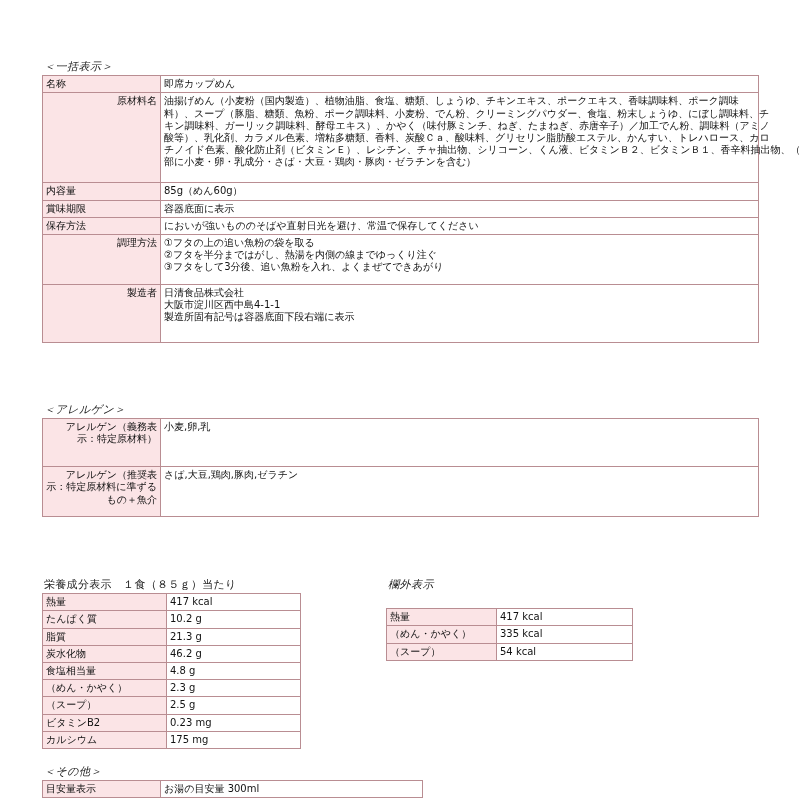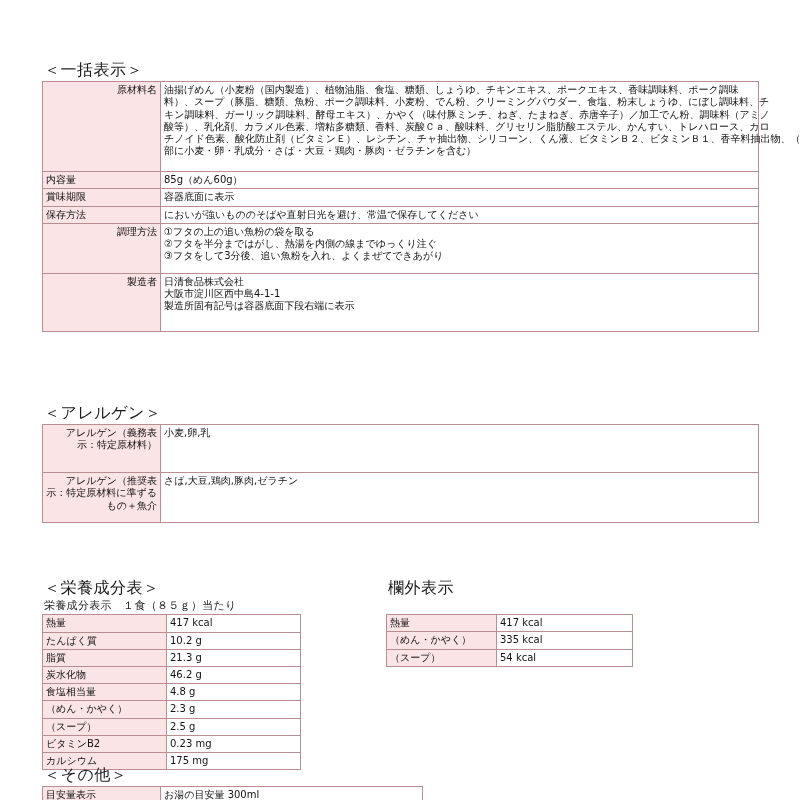--- a/index.html
+++ b/index.html
@@ -30,24 +30,25 @@
   }
   .doc-code {
     font-size: 13px;
     letter-spacing: 0.5px;
     margin-top: 5px;
     line-height: 1.3;
   }
 
   
   .sec-heading {
-    font-size: 16px;
+    font-size: 11px;
     margin: 0 0 2px 2px;
     letter-spacing: 0.5px;
     line-height: 1.2;
+    font-style: italic;
   }
 
   
   table.grid {
     border-collapse: collapse;
     table-layout: fixed;
     font-size: 10px;
     line-height: 1.22;
   }
   table.grid td {
@@ -99,20 +100,24 @@
 
 
   <div class="blk" id="ikkatsu-wrap">
     <div class="sec-heading">＜一括表示＞</div>
     <table class="grid" id="ikkatsu">
       <colgroup>
           <col style="width:118px">
           <col style="width:598px">
         </colgroup>
       <tbody>
+        <tr>
+          <td class="lab" style="height:14px">名称</td>
+          <td class="val">即席カップめん</td>
+        </tr>
         <tr>
           <td class="lab mid" style="height:90px">原材料名</td>
           <td class="val">
             <span class="ing-line">油揚げめん（小麦粉（国内製造）、植物油脂、食塩、糖類、しょうゆ、チキンエキス、ポークエキス、香味調味料、ポーク調味</span>
             <span class="ing-line">料）、スープ（豚脂、糖類、魚粉、ポーク調味料、小麦粉、でん粉、クリーミングパウダー、食塩、粉末しょうゆ、にぼし調味料、チ</span>
             <span class="ing-line">キン調味料、ガーリック調味料、酵母エキス）、かやく（味付豚ミンチ、ねぎ、たまねぎ、赤唐辛子）／加工でん粉、調味料（アミノ</span>
             <span class="ing-line">酸等）、乳化剤、カラメル色素、増粘多糖類、香料、炭酸Ｃａ、酸味料、グリセリン脂肪酸エステル、かんすい、トレハロース、カロ</span>
             <span class="ing-line">チノイド色素、酸化防止剤（ビタミンＥ）、レシチン、チャ抽出物、シリコーン、くん液、ビタミンＢ２、ビタミンＢ１、香辛料抽出物、（一</span>
             <span class="ing-line">部に小麦・卵・乳成分・さば・大豆・鶏肉・豚肉・ゼラチンを含む）</span>
           </td>
@@ -163,21 +168,20 @@
         </tr>
         <tr>
           <td class="lab mid" style="height:50px">アレルゲン（推奨表示：特定原材料に準ずるもの＋魚介</td>
           <td class="val">さば,大豆,鶏肉,豚肉,ゼラチン</td>
         </tr>
       </tbody>
     </table>
   </div>
 
   <div class="blk" id="nutri-wrap">
-    <div class="sec-heading">＜栄養成分表＞</div>
     <div class="nutri-caption">栄養成分表示　１食（８５ｇ）当たり</div>
     <table class="grid" id="nutri">
       <colgroup>
           <col style="width:124px">
           <col style="width:134px">
         </colgroup>
       <tbody>
         <tr>
             <td class="lab">熱量</td>
             <td class="val">417 kcal</td>

